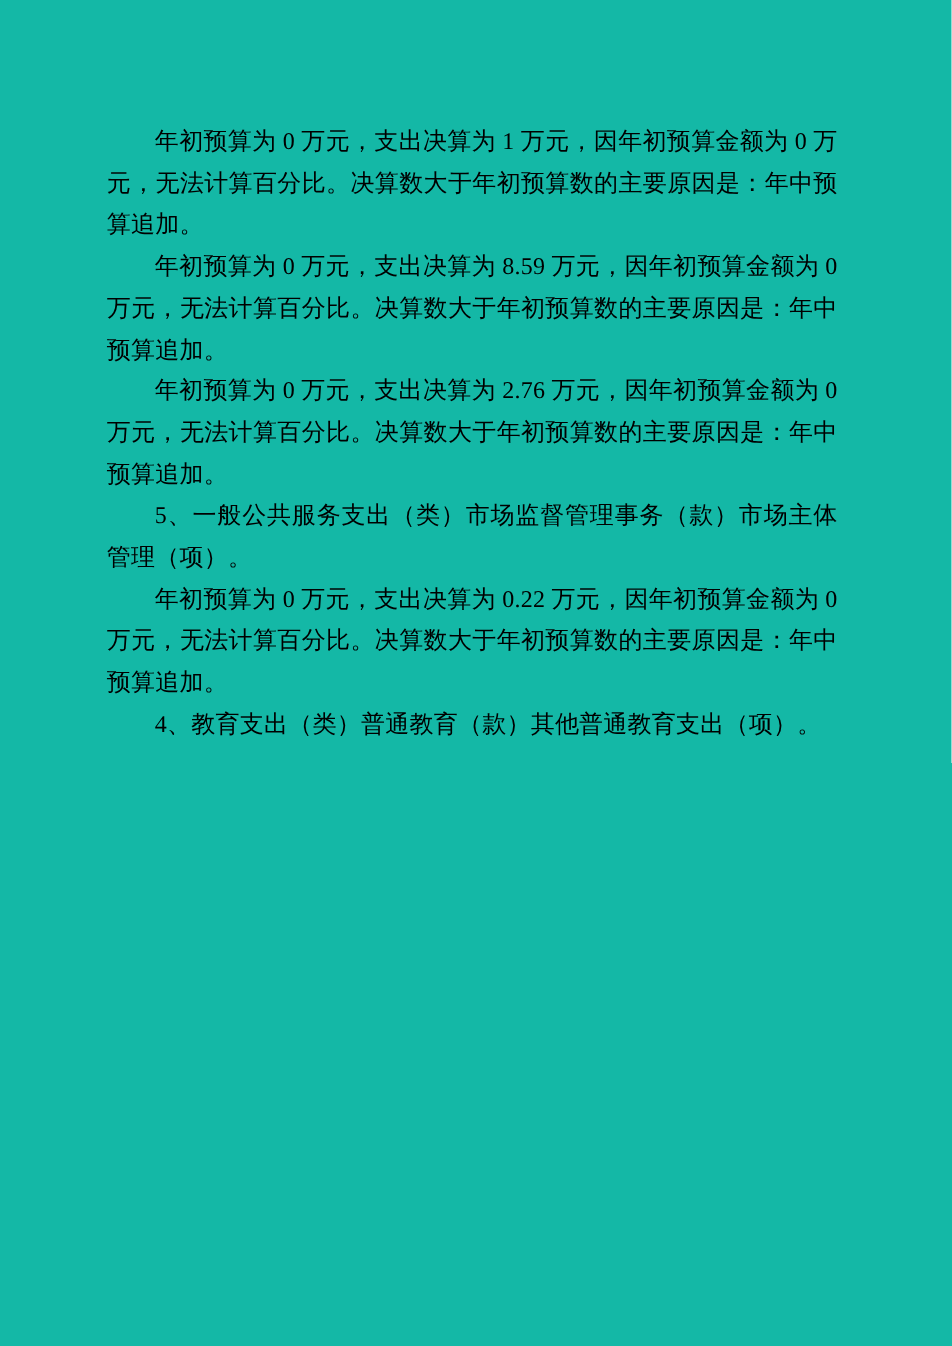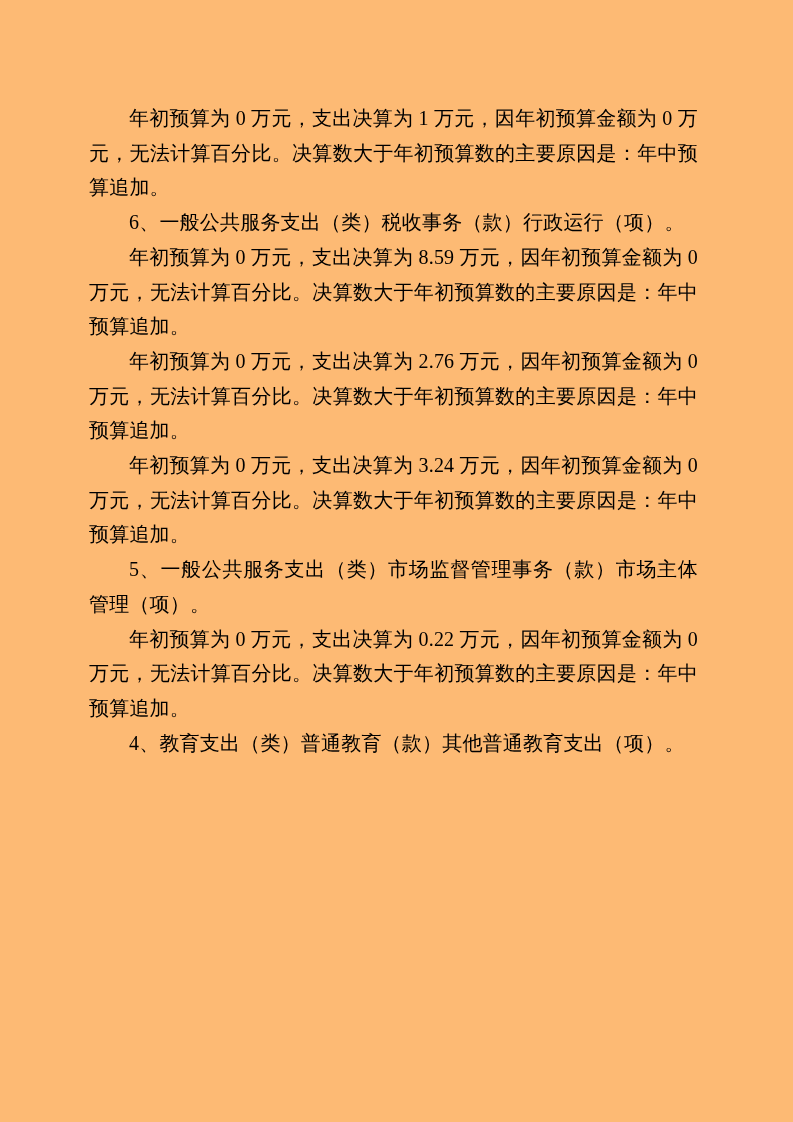--- a/index.html
+++ b/index.html
@@ -5,21 +5,21 @@
   html, body {
     margin: 0;
     padding: 0;
     background: #ffffff;
   }
   .page {
     position: relative;
     width: 793px;
     height: 1122px;
     margin: 0 auto;
-    background: #fdba74;
+    background: #14b8a6;
     box-sizing: border-box;
     padding: 101px 95px 0 89px;
     overflow: hidden;
     font-family: "Liberation Serif", "DejaVu Serif", serif;
     color: #000000;
   }
   .doc-body {
     width: 100%;
   }
   .para {
@@ -34,21 +34,19 @@
     word-break: break-all;
     color: #000000;
   }
 </style>
 </head>
 <body>
 
 <div class="page">
   <div class="doc-body">
       <p class="para">年初预算为 0 万元，支出决算为 1 万元，因年初预算金额为 0 万元，无法计算百分比。决算数大于年初预算数的主要原因是：年中预算追加。</p>
-      <p class="para">6、一般公共服务支出（类）税收事务（款）行政运行（项）。</p>
       <p class="para">年初预算为 0 万元，支出决算为 8.59 万元，因年初预算金额为 0 万元，无法计算百分比。决算数大于年初预算数的主要原因是：年中预算追加。</p>
       <p class="para">年初预算为 0 万元，支出决算为 2.76 万元，因年初预算金额为 0 万元，无法计算百分比。决算数大于年初预算数的主要原因是：年中预算追加。</p>
-      <p class="para">年初预算为 0 万元，支出决算为 3.24 万元，因年初预算金额为 0 万元，无法计算百分比。决算数大于年初预算数的主要原因是：年中预算追加。</p>
       <p class="para">5、一般公共服务支出（类）市场监督管理事务（款）市场主体管理（项）。</p>
       <p class="para">年初预算为 0 万元，支出决算为 0.22 万元，因年初预算金额为 0 万元，无法计算百分比。决算数大于年初预算数的主要原因是：年中预算追加。</p>
       <p class="para">4、教育支出（类）普通教育（款）其他普通教育支出（项）。</p>
     </div>
 </div>
 
 </body></html>

